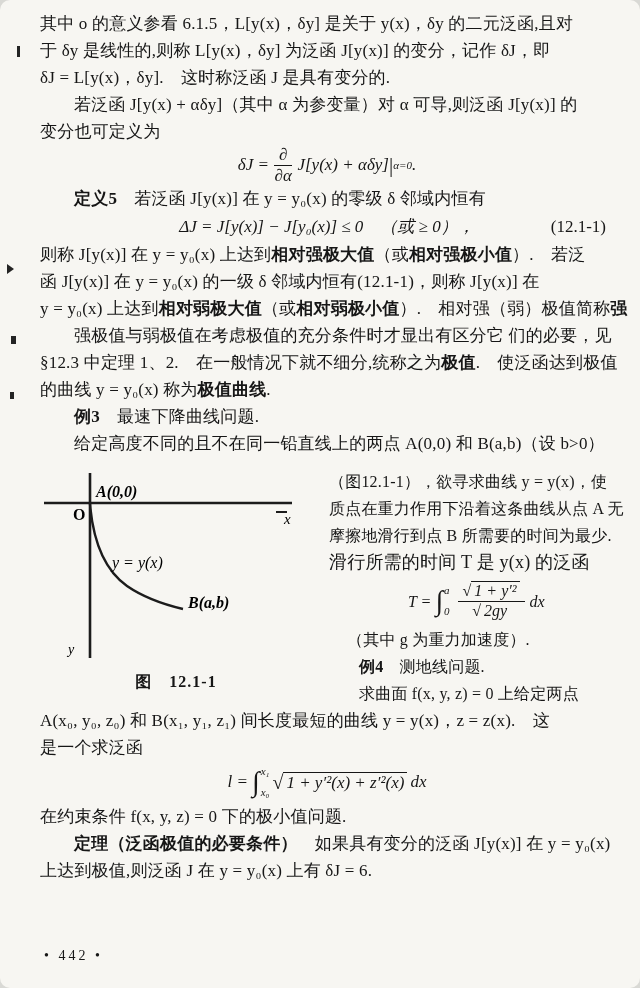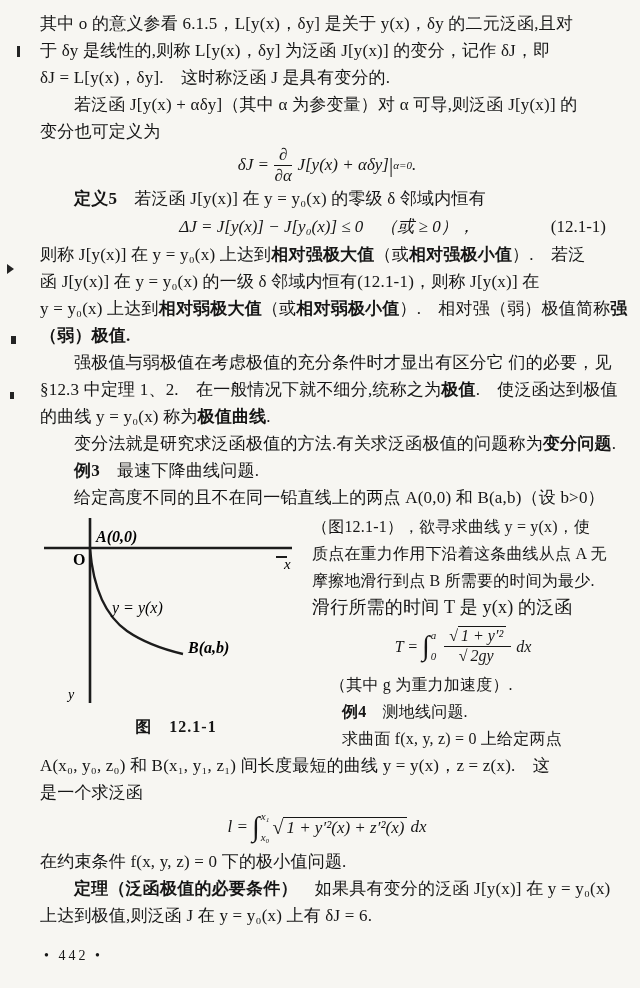--- a/index.html
+++ b/index.html
@@ -1,18 +1,18 @@
 <!DOCTYPE html>
 <html><head>
 <meta charset="utf-8">
 <style>
   html,body{margin:0;padding:0;background:#d9d9d5;}
   .page{width:640px;height:988px;background:#f7f6f2;color:#161616;position:relative;overflow:hidden;
         box-sizing:border-box;padding:10px 26px 0 40px;
-        font-family:"Liberation Serif","DejaVu Serif",serif;}
+        font-family:"Liberation Serif","DejaVu Serif",serif;border-radius:10px;}
   .ln{font-size:17px;line-height:27px;white-space:nowrap;letter-spacing:.2px;}
   .ind{text-indent:34px;}
   .b{font-weight:bold;}
   .it{font-style:italic;}
   
   .eqrow{display:flex;justify-content:center;align-items:center;font-size:17px;}
   .eq-delta{height:40px;}
   .eq-dj{height:29px;position:relative;}
   .eq-dj .eqnum{position:absolute;right:8px;top:0;line-height:29px;font-style:normal;margin-left:36px;}
   .frac{display:inline-flex;flex-direction:column;align-items:center;vertical-align:middle;margin:0 5px;line-height:1.05;}
@@ -21,21 +21,21 @@
   .intg{font-size:28px;line-height:1;font-style:normal;margin-left:4px;}
   .limits{display:inline-flex;flex-direction:column;justify-content:space-between;height:32px;
           font-size:11px;line-height:1;vertical-align:middle;margin:0 3px 0 1px;font-style:italic;}
   .rad{font-style:normal;}
   .vinc{border-top:1.6px solid #161616;padding:0 3px;}
   .evalbar{font-size:21px;font-style:normal;}
   .evalsub{font-size:11px;vertical-align:-6px;font-style:italic;}
   .eq-T{height:50px;font-size:16px;}
   .eq-l{height:42px;}
   
-  .cols{display:flex;margin-top:2px;}
+  .cols{display:flex;margin-top:11px;gap:17px;}
   .figcol{width:272px;flex:0 0 272px;}
   .figcol .caption{text-align:center;font-size:16px;letter-spacing:1px;margin-top:2px;}
   .rightcol{flex:1;font-size:16px;line-height:27px;white-space:nowrap;}
   .rightcol .ind{text-indent:30px;}
   .pagenum{position:absolute;left:44px;top:948px;font-size:14px;letter-spacing:3px;}
   
   .spk{position:absolute;background:#242424;}
   .spk1{left:7px;top:264px;width:7px;height:10px;clip-path:polygon(0 0,100% 50%,0 100%);}
   .spk2{left:11px;top:336px;width:5px;height:8px;}
   .spk3{left:10px;top:392px;width:4px;height:7px;}
@@ -78,30 +78,26 @@
     <span class="eqnum">(12.1-1)</span>
   </div>
 
   <div class="ln">
     <span>则称 J[y(x)] 在 y = y₀(x) 上达到</span><span class="b">相对强极大值</span><span>（或</span><span class="b">相对强极小值</span><span>）.　若泛</span>
   </div>
   <div class="ln">函 J[y(x)] 在 y = y₀(x) 的一级 δ 邻域内恒有(12.1-1)，则称 J[y(x)] 在</div>
   <div class="ln">
     <span>y = y₀(x) 上达到</span><span class="b">相对弱极大值</span><span>（或</span><span class="b">相对弱极小值</span><span>）.　相对强（弱）极值简称</span><span class="b">强</span>
   </div>
-  <div class="ln b">（弱）极值.</div>
   <div class="ln ind">强极值与弱极值在考虑极值的充分条件时才显出有区分它 们的必要，见</div>
   <div class="ln">
     <span>§12.3 中定理 1、2.　在一般情况下就不细分,统称之为</span><span class="b">极值</span><span>.　使泛函达到极值</span>
   </div>
   <div class="ln">
     <span>的曲线 y = y₀(x) 称为</span><span class="b">极值曲线</span><span>.</span>
-  </div>
-  <div class="ln ind">
-    <span>变分法就是研究求泛函极值的方法.有关求泛函极值的问题称为</span><span class="b">变分问题</span><span>.</span>
   </div>
   <div class="ln ind">
     <span class="b">例3</span><span>　最速下降曲线问题.</span>
   </div>
   <div class="ln ind">给定高度不同的且不在同一铅直线上的两点 A(0,0) 和 B(a,b)（设 b&gt;0）</div>
 
   <div class="cols">
     <div class="figcol">
       <svg width="272" height="198" viewBox="0 0 272 198">
         <line x1="50" y1="5" x2="50" y2="190" stroke="#1c1c1c" stroke-width="2.6"></line>

